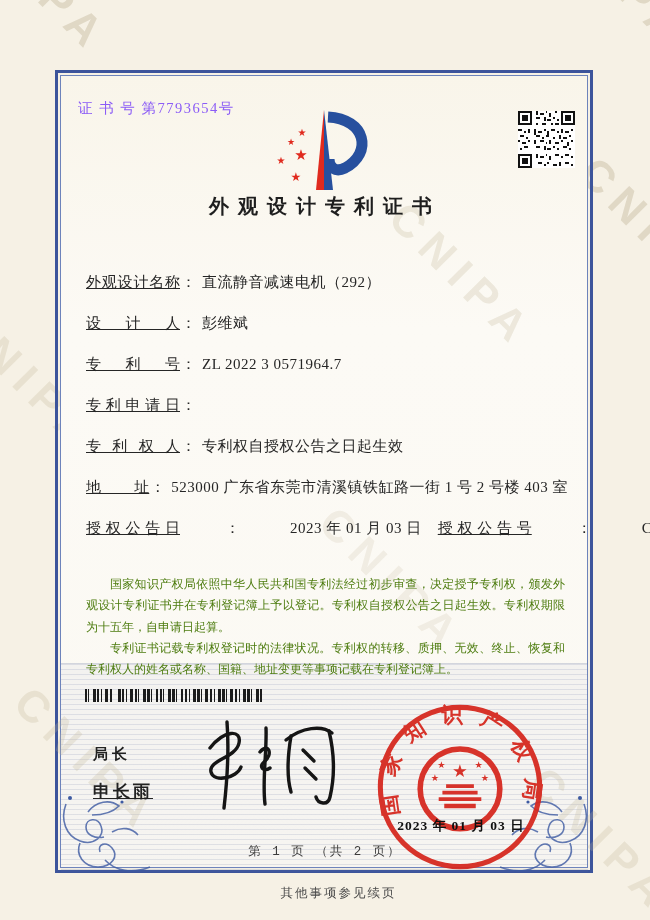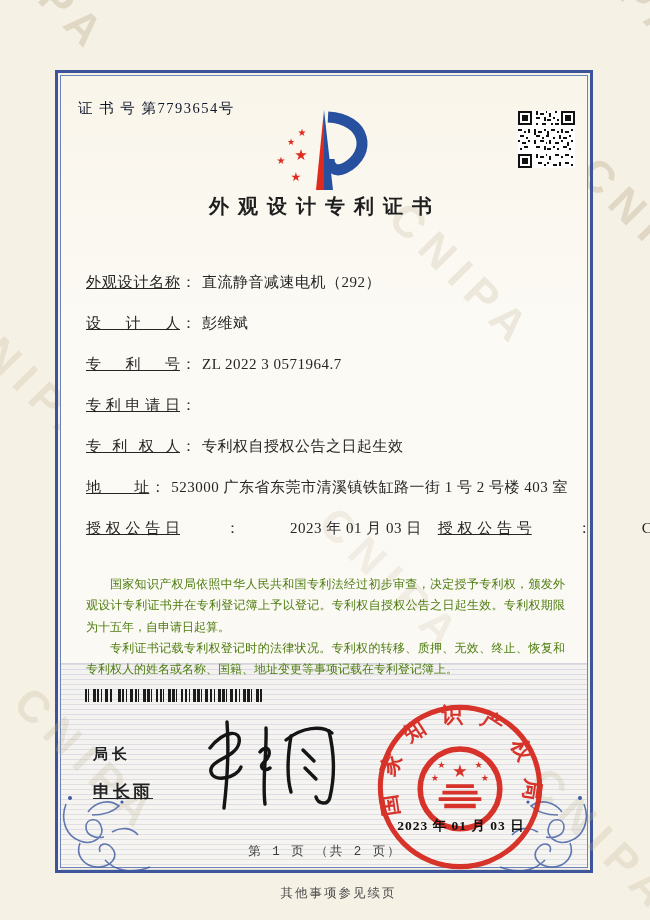--- a/index.html
+++ b/index.html
@@ -16,21 +16,21 @@
                 border:3px solid #3c549b;box-sizing:border-box;}
   .border-inner{position:absolute;inset:2px;border:1px solid #6d83bb;
                 background:linear-gradient(180deg,#f9f5ea,#fcfaf5 32%,#fbf9f3);}
   
   .band{position:absolute;left:61px;top:663px;width:527px;height:208px;
         background:
           repeating-linear-gradient(180deg, rgba(103,118,164,.17) 0 1px, rgba(103,118,164,0) 1px 5px),
           linear-gradient(180deg, rgba(140,150,185,.07), rgba(140,150,185,.04));
         border-top:1px solid rgba(103,118,164,.25);}
   
-  .cert-no{position:absolute;left:78px;top:99px;font-size:14.5px;letter-spacing:1.5px;color:#0f172a;}
+  .cert-no{position:absolute;left:78px;top:99px;font-size:14.5px;letter-spacing:1.5px;color:#8b5cf6;}
   .logo{position:absolute;left:271px;top:103px;}
   .qr{position:absolute;left:518px;top:111px;width:57px;height:57px;background:#fff;}
   .title{position:absolute;left:0;right:0;top:193px;text-align:center;
          font-size:20px;font-weight:bold;letter-spacing:9px;color:#1e1e1e;}
   
   .fields{position:absolute;left:86px;top:262px;width:482px;}
   .frow{height:41px;display:flex;align-items:center;font-size:15px;color:#262626;}
   .flabel{display:inline-block;width:94px;text-align:justify;text-align-last:justify;text-decoration:underline;}
   .fcolon{margin:0 6px 0 1px;}
   .fvalue{letter-spacing:.5px;white-space:nowrap;}

